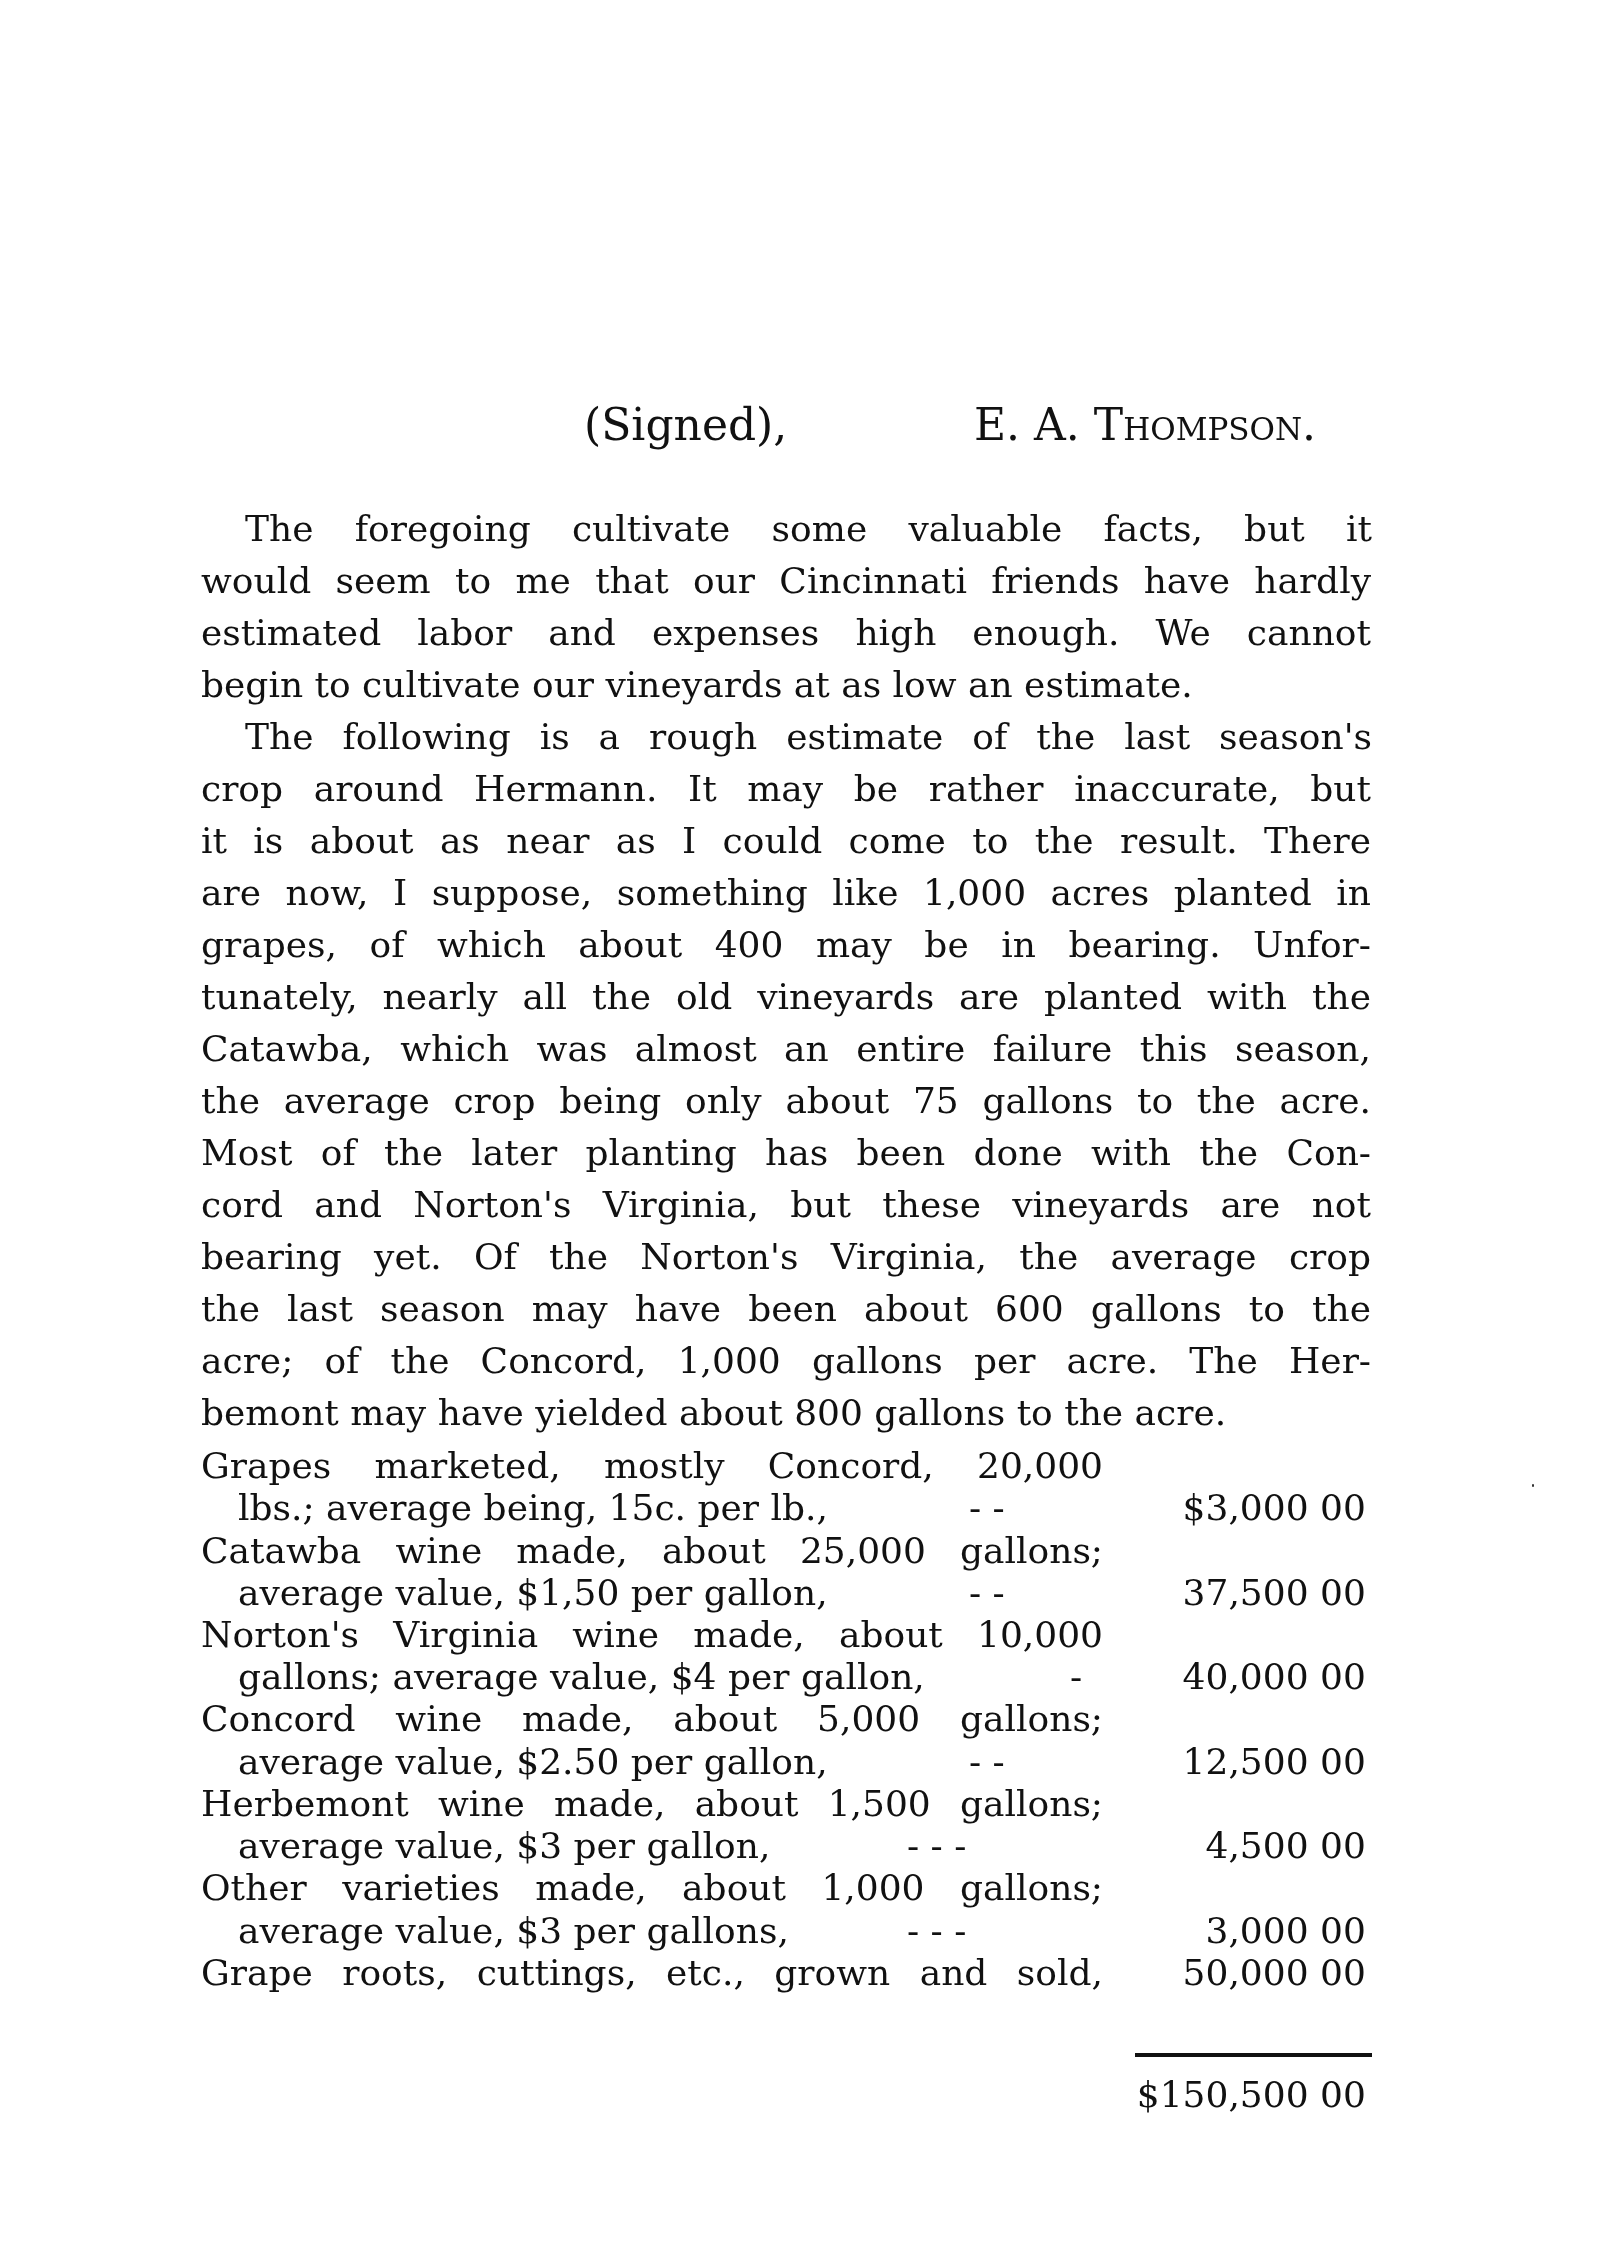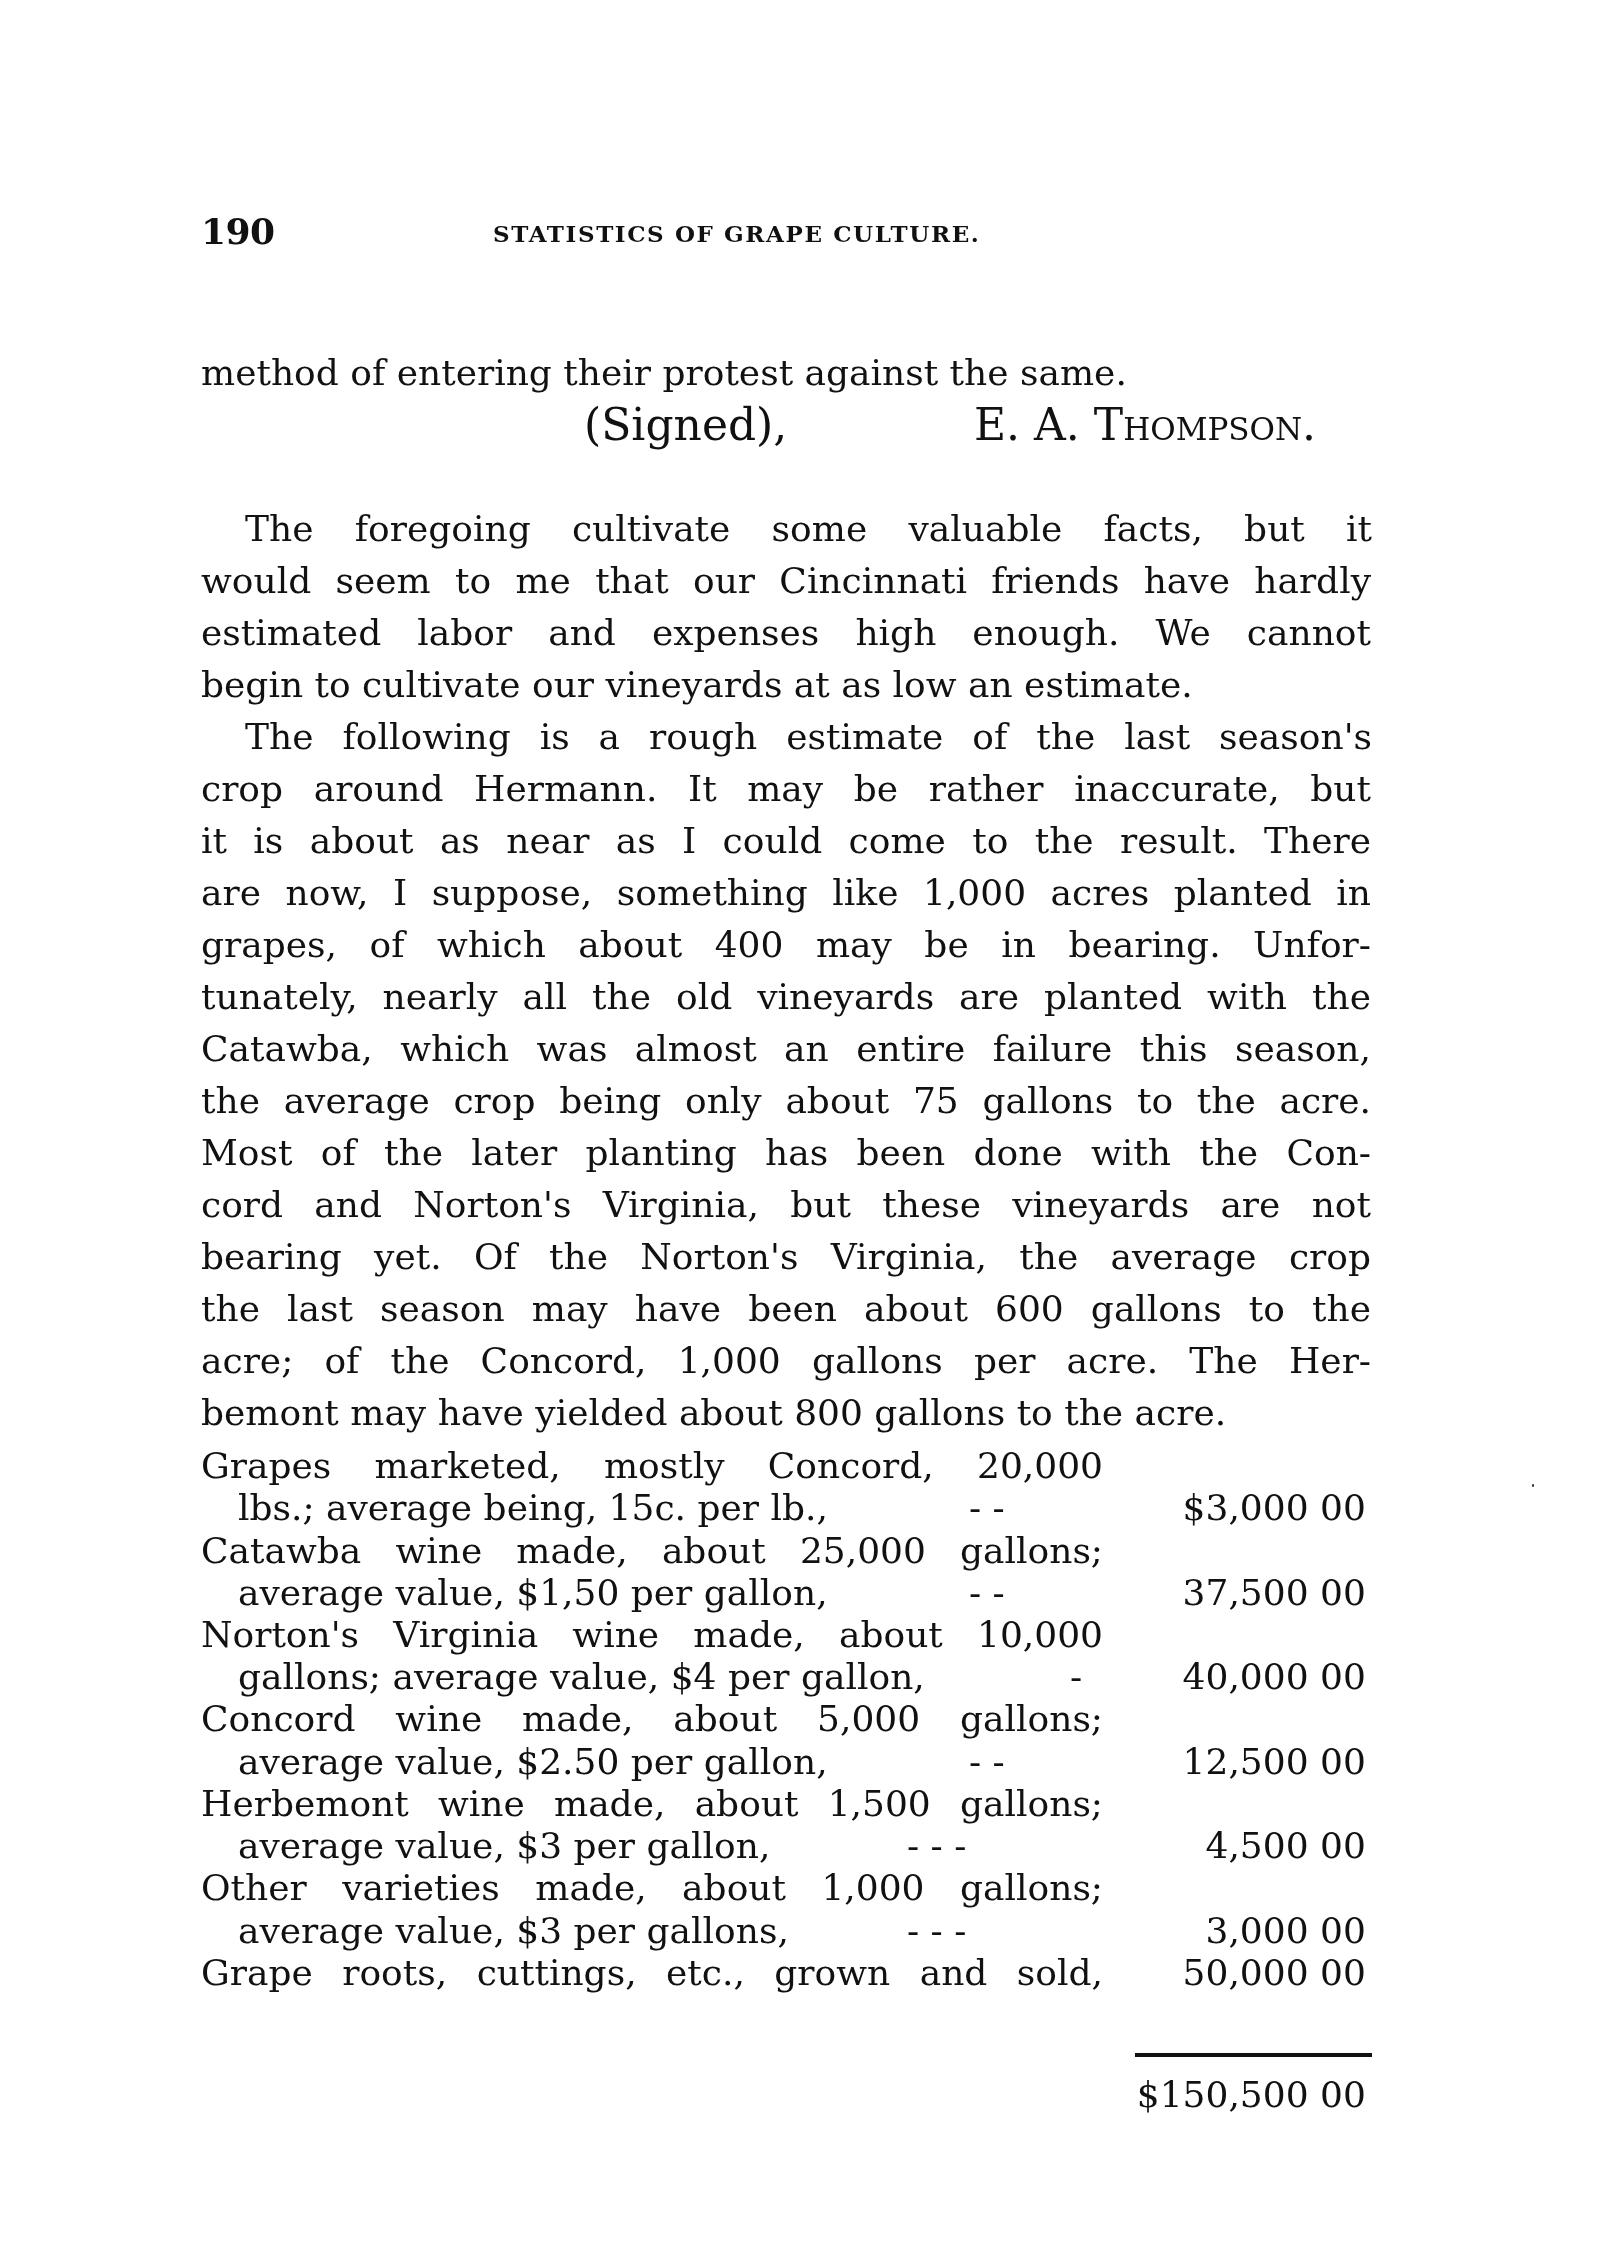--- a/index.html
+++ b/index.html
@@ -26,28 +26,21 @@
   .amount { position: absolute; left: 1127px; width: 245px; font-size: 36px; line-height: 42px; text-align: right; white-space: nowrap; }
   .amount .cents { display: inline-block; width: 52px; text-align: left; }
   .total-rule { position: absolute; left: 1135px; width: 237px; top: 2053px; height: 4.3px; background: #111; }
   .speck { position: absolute; width: 2.2px; height: 3.2px; background: #333; border-radius: 1.1px; }
 </style>
 </head>
 <body>
 
 <div class="page">
 
-  <div class="running-head">
-    <span class="page-number">190</span>
-    <span class="running-title">STATISTICS OF GRAPE CULTURE.</span>
-  </div>
 
-  <div class="line" style="top:347px">
-    <span>method of entering their protest against the same.</span>
-  </div>
 
   <div class="sig-label" style="top:399px">(Signed),</div>
   <div class="sig-name" style="top:399px">E. A. Thompson.</div>
 
   <div>
     <div class="line justify indent" style="top:503px">The foregoing cultivate some valuable facts, but it</div>
     <div class="line justify" style="top:555px">would seem to me that our Cincinnati friends have hardly</div>
     <div class="line justify" style="top:607px">estimated labor and expenses high enough.  We cannot</div>
     <div class="line" style="top:659px">begin to cultivate our vineyards at as low an estimate.</div>
   </div>

